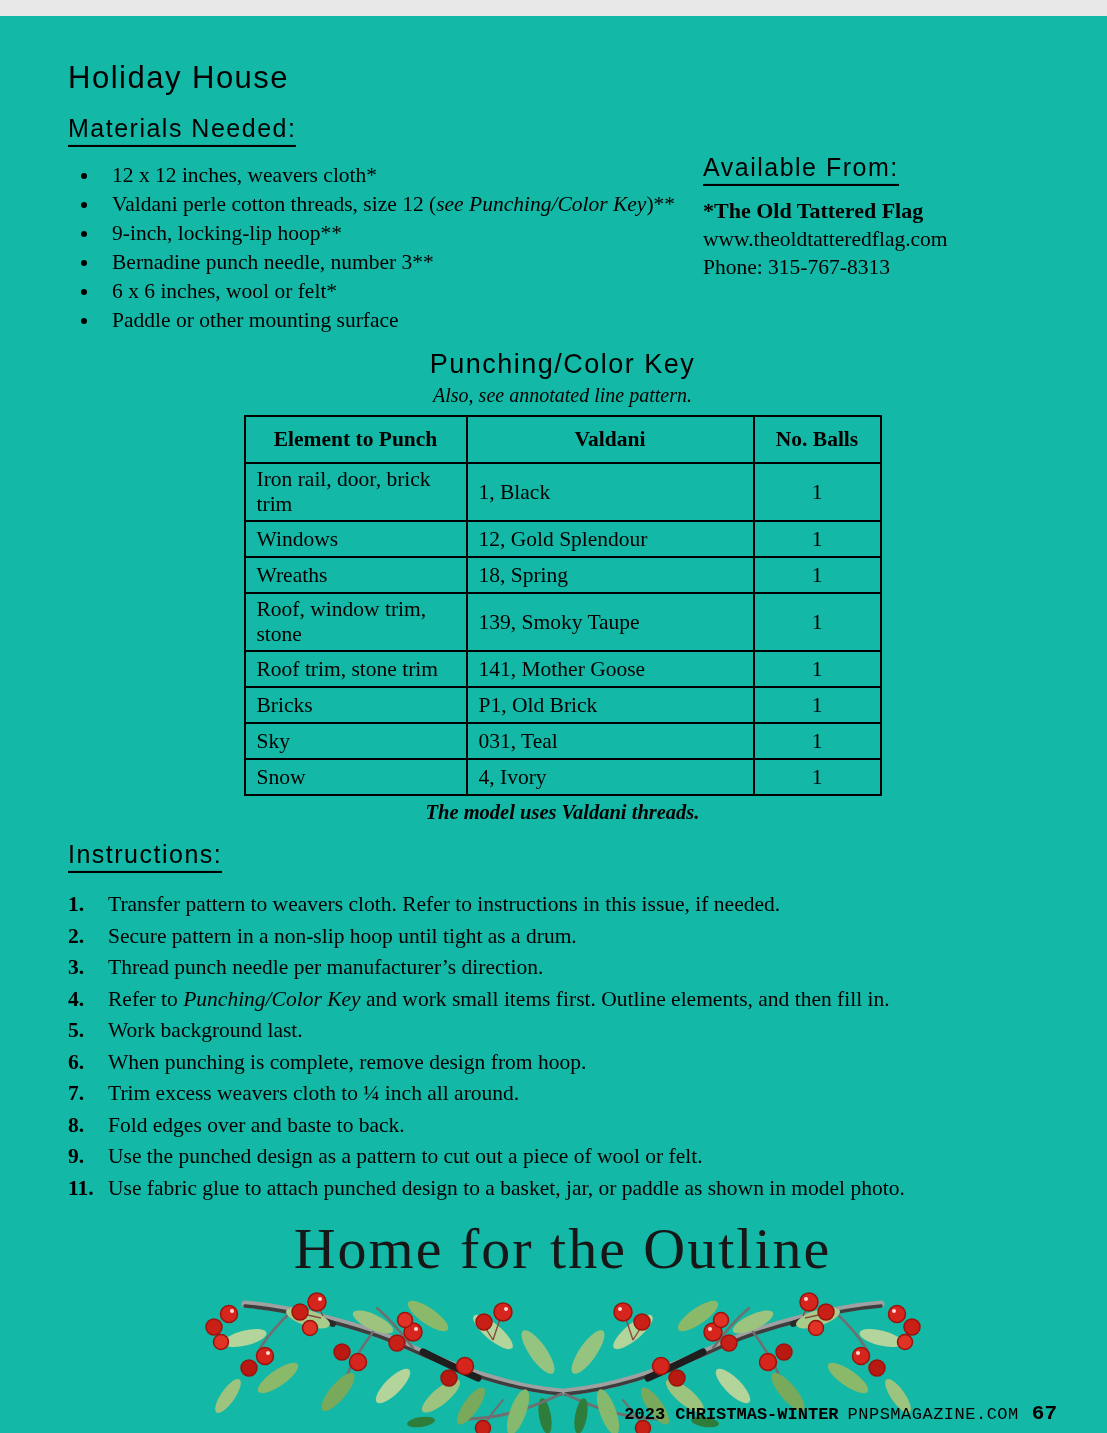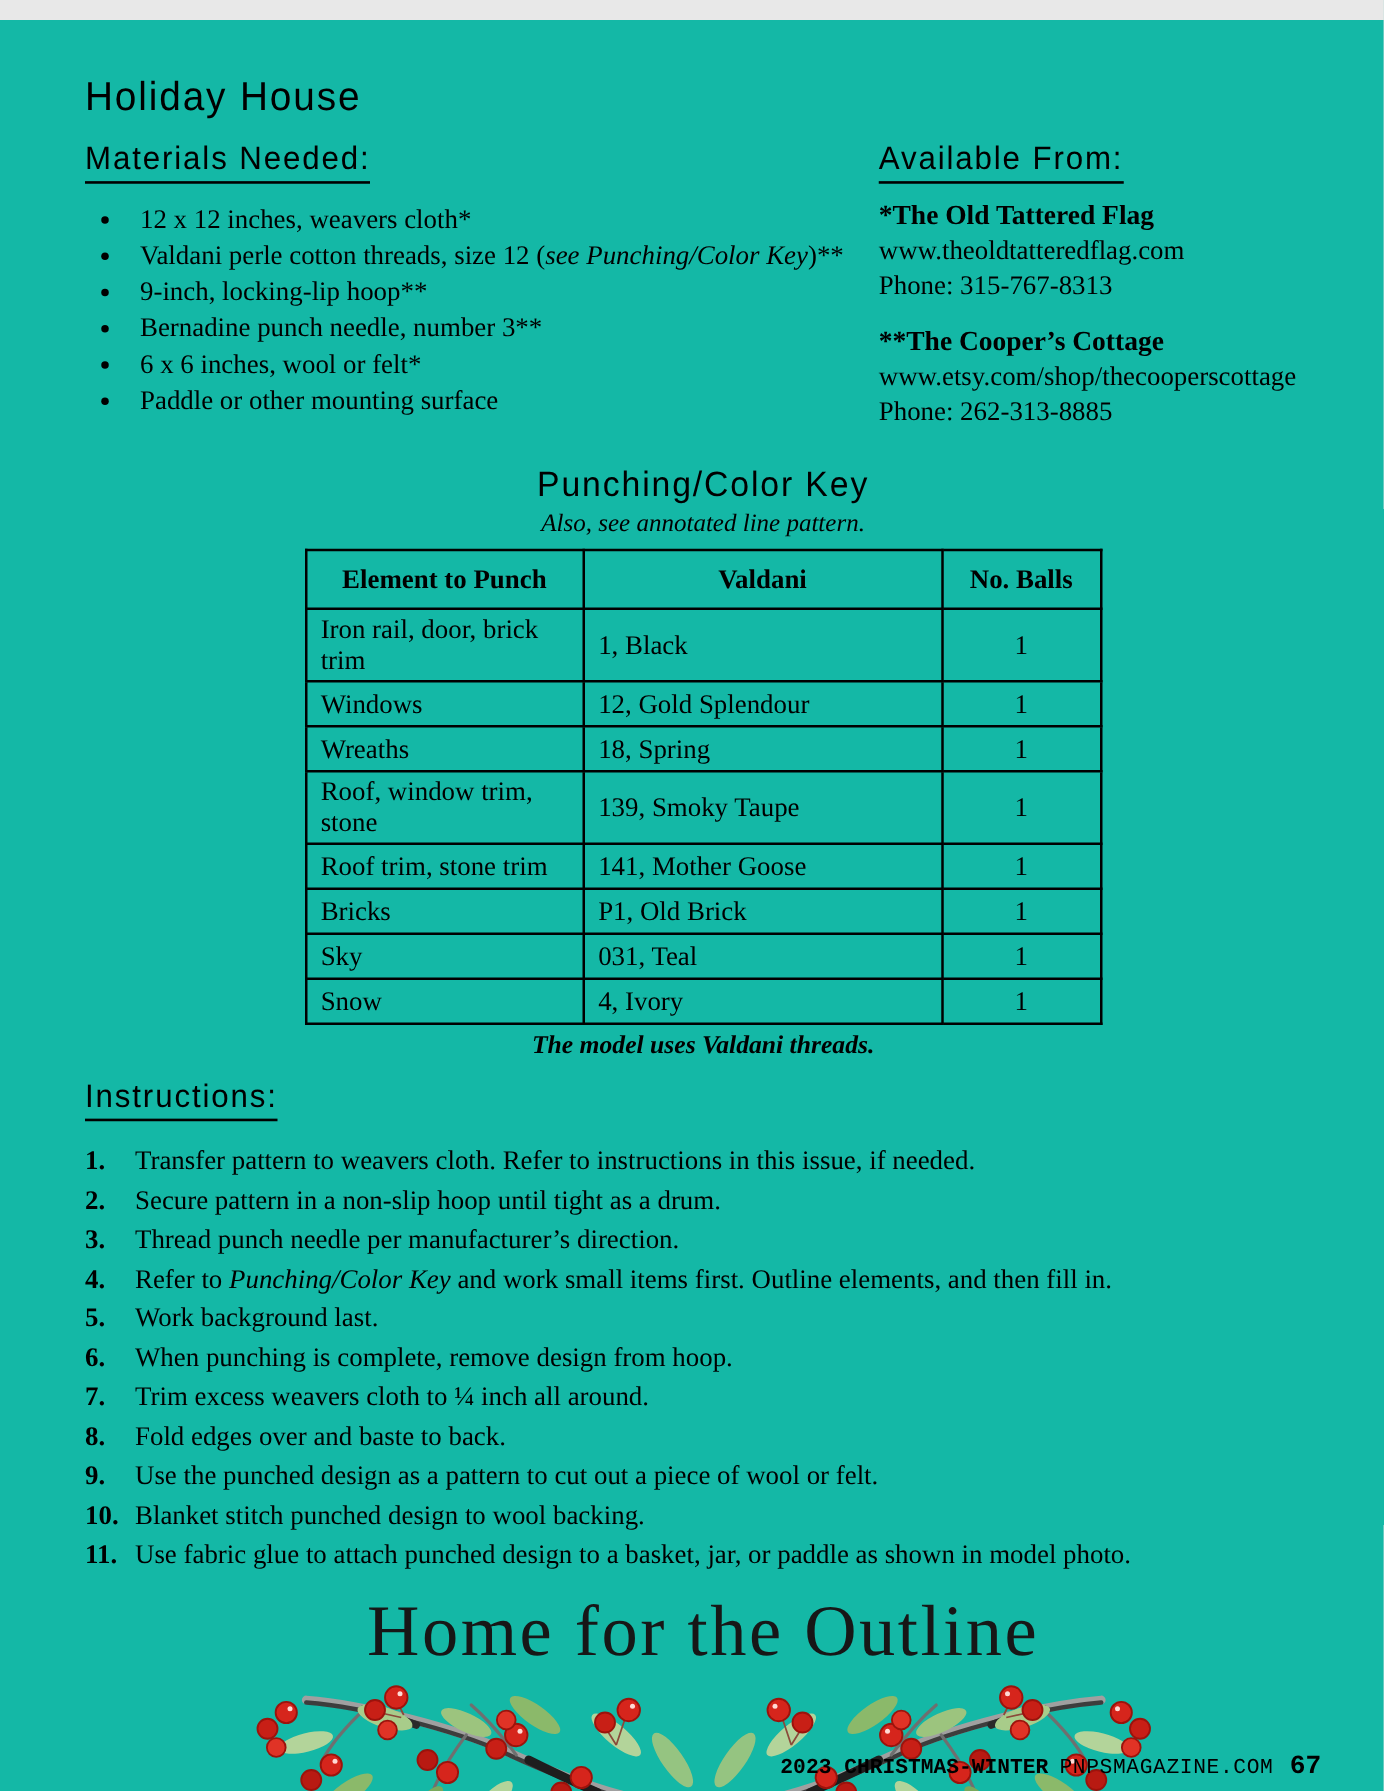--- a/index.html
+++ b/index.html
@@ -18,21 +18,21 @@
   .decor {
     font-family: "Liberation Sans", sans-serif;
     font-weight: 400;
     letter-spacing: 1.5px;
     transform: scaleY(1.04);
     transform-origin: left bottom;
   }
   .page-title { font-size: 31px; margin-bottom: 18px; }
   .sec-heading { font-size: 25px; display: inline-block; border-bottom: 2px solid #000; padding-bottom: 2px; margin-bottom: 10px; }
 
-  .top-row { display: flex; align-items: flex-start; }
+  .top-row { display: flex; align-items: center; }
   .col-left { width: 635px; }
   .col-right { flex: 1; }
 
   .materials-list { margin: 4px 0 0 0; padding-left: 32px; }
   .materials-list li { font-size: 21.5px; line-height: 29px; padding-left: 12px; }
 
   .vendor-block { margin-bottom: 16px; }
   .vendor-name { font-size: 22px; font-weight: bold; line-height: 29px; }
   .vendor-line { font-size: 21.5px; line-height: 28px; }
 
@@ -95,25 +95,20 @@
         </ul>
     </div>
     <div class="col-right">
       <div class="sec-heading decor">Available From:</div>
       <div>
           <div class="vendor-block">
             <div class="vendor-name">*The Old Tattered Flag</div>
             <div class="vendor-line">www.theoldtatteredflag.com</div>
             <div class="vendor-line">Phone: 315-767-8313</div>
           </div>
-          <div class="vendor-block">
-            <div class="vendor-name">**The Cooper’s Cottage</div>
-            <div class="vendor-line">www.etsy.com/shop/thecooperscottage</div>
-            <div class="vendor-line">Phone: 262-313-8885</div>
-          </div>
         </div>
     </div>
   </div>
 
   <div class="key-section">
     <div class="key-title decor">Punching/Color Key</div>
     <div class="key-subtitle">Also, see annotated line pattern.</div>
     <table class="key-table">
       <colgroup>
           <col style="width:222px">
@@ -204,24 +199,20 @@
           <span class="step-num">7.</span>
           <span class="step-text"><span>Trim excess weavers cloth to ¼ inch all around.</span></span>
         </div>
         <div class="step">
           <span class="step-num">8.</span>
           <span class="step-text"><span>Fold edges over and baste to back.</span></span>
         </div>
         <div class="step">
           <span class="step-num">9.</span>
           <span class="step-text"><span>Use the punched design as a pattern to cut out a piece of wool or felt.</span></span>
-        </div>
-        <div class="step">
-          <span class="step-num">10.</span>
-          <span class="step-text"><span>Blanket stitch punched design to wool backing.</span></span>
         </div>
         <div class="step">
           <span class="step-num">11.</span>
           <span class="step-text"><span>Use fabric glue to attach punched design to a basket, jar, or paddle as shown in model photo.</span></span>
         </div>
       </div>
   </div>
 
   <div class="banner">
     <div class="banner-text">Home for the Outline</div>

